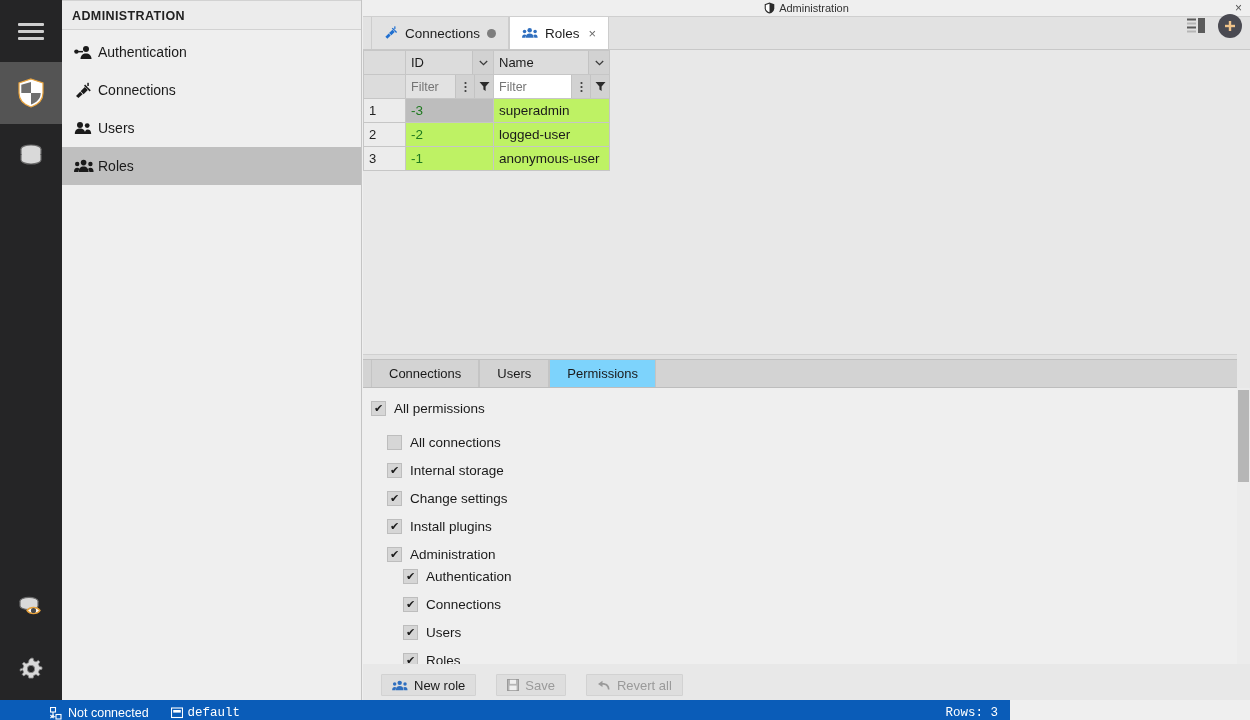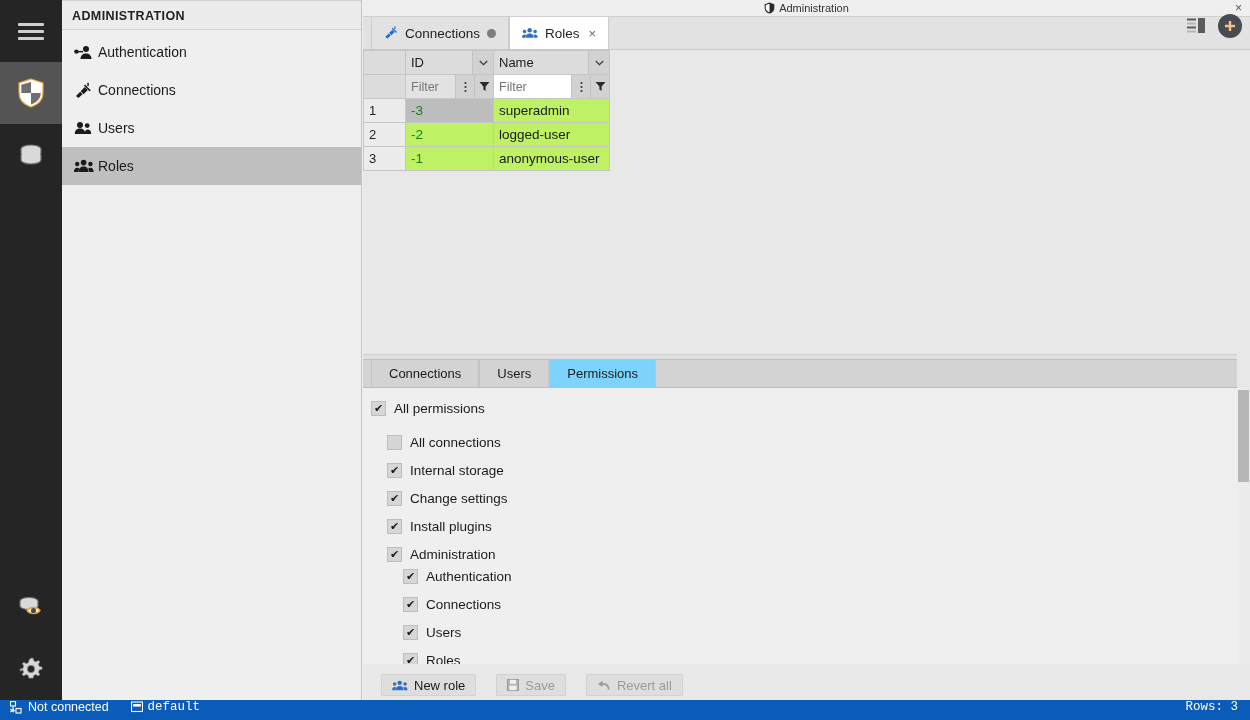--- a/index.html
+++ b/index.html
@@ -228,24 +228,24 @@
     content:""; position:absolute; background:#f0c38a;
   }
 
   
   .vsb { position: absolute; background: #b6b6b6; width: 11px; border-radius: 0; }
   .vsb-track { position: absolute; background: #ececec; width: 13px; }
 
   
   .statusbar {
     position: absolute; left: 0; bottom: 0;
-    width: 1250px; height: 20px;
+    width: 1010px; height: 20px;
     background: #0a5cb8;
     color: #ffffff; font-size: 12.5px;
-    display: flex; align-items: flex-start;
+    display: flex; align-items: flex-end; padding-left: 40px;
   }
   .sb-item { display: flex; align-items: center; gap: 5px; margin-left: 10px; }
   .sb-right { margin-left: auto; margin-right: 12px; font-family: Liberation Mono, monospace; }
   svg { display: block; }
 </style>
 </head>
 <body>
 
 <div id="app">
 

